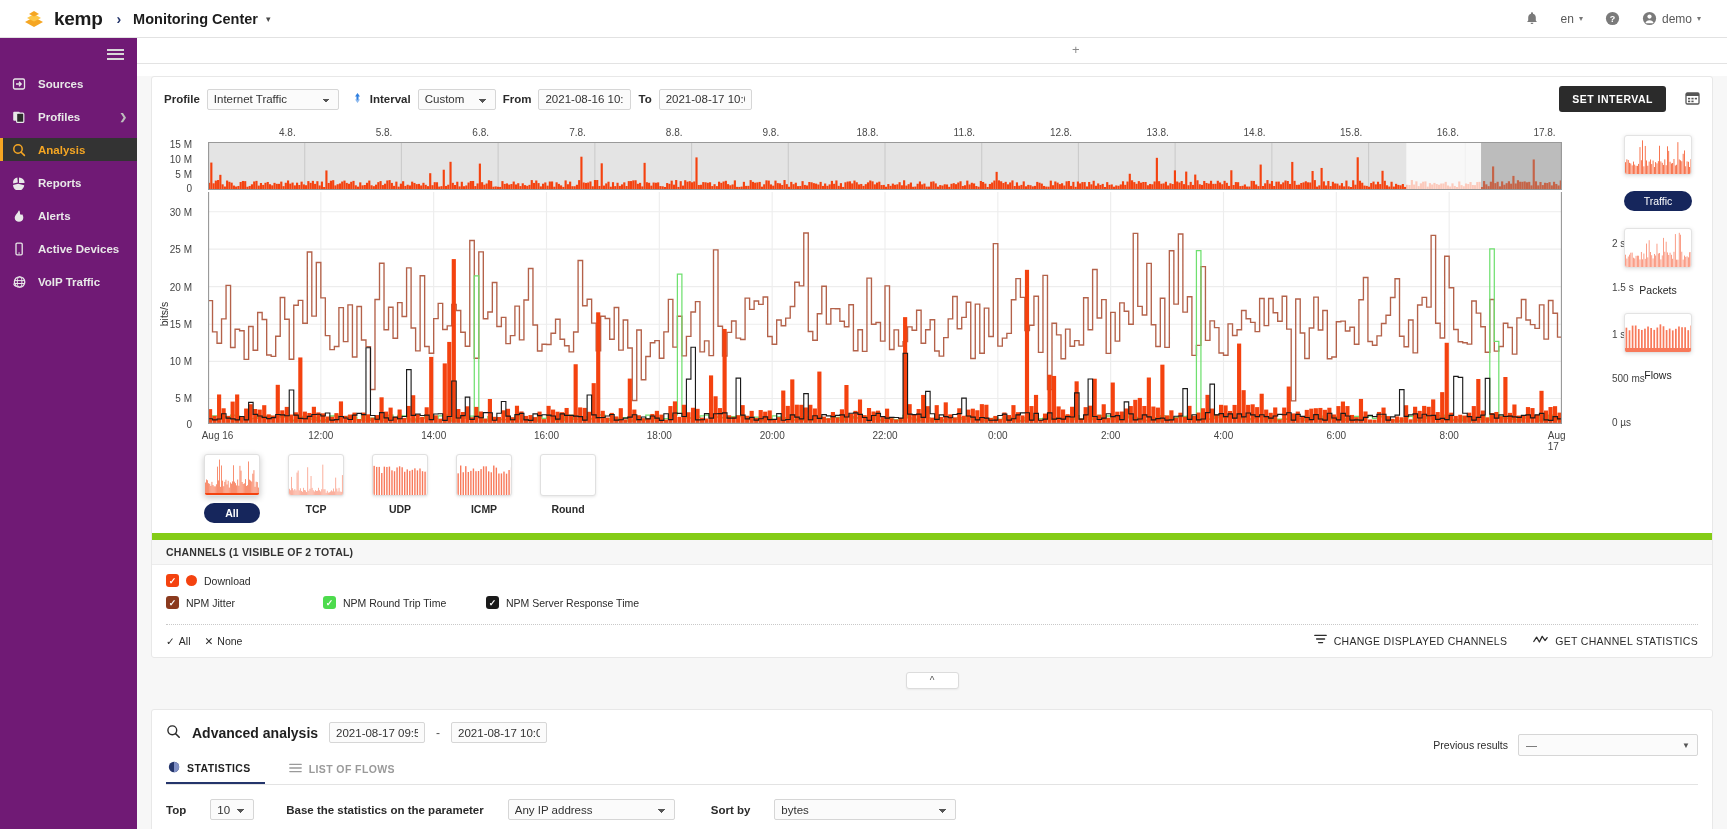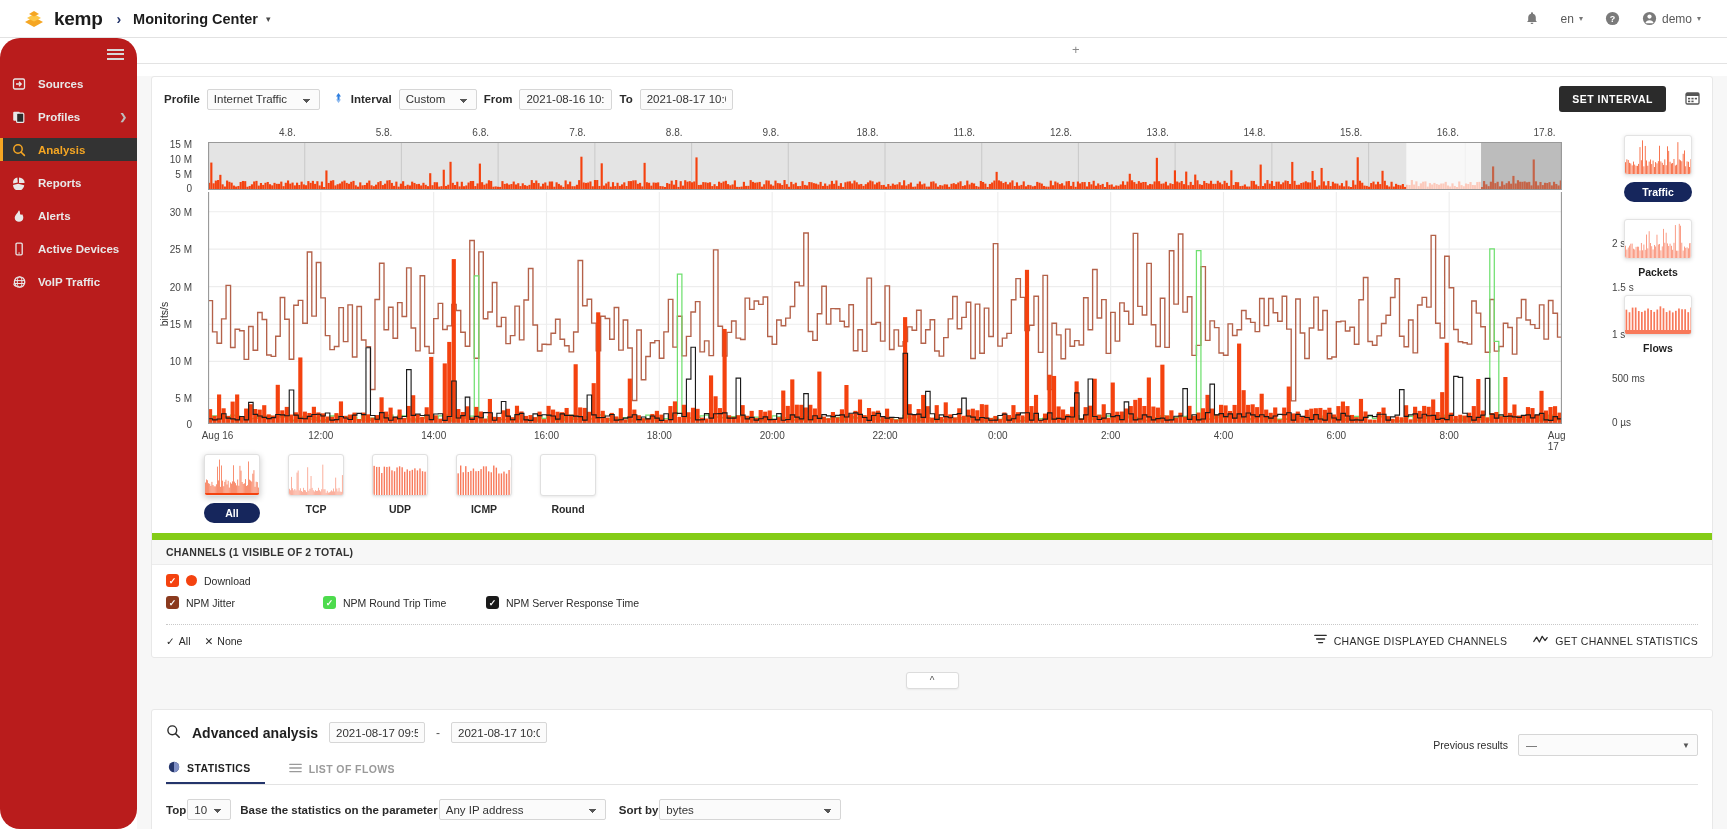--- a/index.html
+++ b/index.html
@@ -21,22 +21,21 @@
   .kemp-word{ font-size:19px; font-weight:700; color:#1c1c1c; letter-spacing:-.3px;}
   .crumb-sep{ color:#24356b; font-weight:700; font-size:14px; margin:0 12px 0 14px;}
   .crumb-title{ font-size:14.5px; font-weight:700; color:#1c1c1c;}
   .crumb-caret{ margin-left:8px; color:#4a4a4a; font-size:9px;}
   .topright{ margin-left:auto; display:flex; align-items:center; gap:22px; margin-right:26px; color:#6a6a6a;}
   .topright .it{ display:flex; align-items:center; gap:5px; font-size:12px; color:#5a5a5a;}
   .caret{ font-size:8px; color:#777; }
   
   .sidebar{
     position:absolute; left:0; top:38px; width:137px; height:791px;
-    background:#b91c1c;
-    border-radius:20px;
+    background:#701a75;
   }
   .hamburger{ height:26px; display:flex; justify-content:flex-end; align-items:center; padding-right:13px; padding-top:6px;}
   .hamburger span{ display:block; width:17px; height:2px; background:#d8d8d8; margin:2.5px 0;}
   .navitem{
     height:23px; display:flex; align-items:center; gap:11px;
     padding-left:11px; color:#e8e8e8; font-size:11.5px; font-weight:700;
     position:relative; margin-top:0;
   }
   .navitem + .navitem{ margin-top:0; }
   .navwrap > div{ margin-bottom:0; }
@@ -61,21 +60,21 @@
   select.inp, input.inp{
     font-family:"Liberation Sans", sans-serif; font-size:11.5px; color:#333;
     border:1px solid #d6d6d6; background:#fbfbfb; border-radius:2px;
     height:21px; padding:0 6px;
   }
   select.inp{ -webkit-appearance:none; appearance:none;
     background-image:linear-gradient(45deg,transparent 50%,#555 50%),linear-gradient(135deg,#555 50%,transparent 50%);
     background-position:calc(100% - 12px) 9px, calc(100% - 8px) 9px;
     background-size:4px 4px,4px 4px; background-repeat:no-repeat; padding-right:22px;
   }
-  .sel-profile{ width:113px; }
+  .sel-profile{ width:132px; }
   .sel-interval{ width:78px; }
   .in-date{ width:93px; }
   .int-icon{ color:#2f7fe0; font-size:12px; margin-left:6px;}
   .btn-dark{
     margin-left:auto; background:#2b2b2b; color:#fff; font-weight:700;
     font-size:10.5px; letter-spacing:.5px; padding:7px 13px; border-radius:3px;
   }
   .calico{ margin-left:12px; color:#555; font-size:14px;}
   
   .chartarea{ position:relative; padding:6px 0 0 0; }
@@ -110,30 +109,30 @@
   
   .adv{ background:#fff; border:1px solid #e8e8e8; border-radius:3px; margin:20px 14px 0 14px; padding:12px 14px 0 14px; position:relative;}
   .advhead{ display:flex; align-items:center; gap:11px;}
   .advtitle{ font-size:14px; font-weight:700; color:#1f1f1f;}
   .advtabs{ display:flex; gap:0; margin-top:12px; border-bottom:1px solid #e3e3e3;}
   .advtab{ display:flex; align-items:center; gap:7px; padding:6px 14px 7px 2px; font-size:10.5px; font-weight:700; letter-spacing:.4px; color:#1f1f1f;}
   .advtab.active{ border-bottom:2px solid #24356b; }
   .advtab.inactive{ color:#9a9a9a; margin-left:22px;}
   .prevres{ position:absolute; right:14px; top:24px; display:flex; align-items:center; gap:10px; font-size:10.5px; color:#2b2b2b;}
   .prevsel{ width:180px; height:22px; border:1px solid #d6d6d6; background:#fbfbfb; border-radius:2px; display:flex; align-items:center; padding:0 7px; font-size:11px; color:#555;}
-  .optrow{ display:flex; align-items:center; gap:1px; padding:14px 0 0 0; font-size:11px;}
+  .optrow{ display:flex; align-items:center; gap:24px; padding:14px 0 0 0; font-size:11px;}
   .sel-top{ width:44px;}
   .sel-param{ width:167px;}
   .sel-sort{ width:182px;}
   .checks{ padding-top:12px;}
   .chkline{ display:flex; align-items:center; gap:7px; margin-bottom:7px; font-size:10.5px; font-weight:700; color:#1f1f1f;}
   .sqbox{ width:11px; height:11px; border:1px solid #9e9e9e; border-radius:2px; background:#fff;}
   .thumbs-col{ position:absolute; right:14px; top:58px; width:80px; text-align:center;}
   .tcard{ width:68px; height:40px; margin:0 auto; background:#fff; border:1px solid #e3e3e3; border-radius:3px; box-shadow:0 1px 4px rgba(0,0,0,.12); overflow:hidden; position:relative;}
-  .tlabel{ margin-top:7px; font-size:10.5px; font-weight:700; color:#1f1f1f;}
+  .tlabel{ margin-top:16px; font-size:10.5px; font-weight:400; color:#1f1f1f;}
   .tlabel.sel{ background:#16265c; color:#fff; border-radius:11px; padding:4px 0; width:68px; margin-left:auto; margin-right:auto;}
 </style>
 </head>
 <body>
 
 <div class="topbar">
   <div class="brand">
     <span class="kemp-logo">
       <svg width="24" height="20" viewBox="0 0 24 20">
         <path d="M3 13 L12 8 L21 13 L12 18 Z" fill="#f5a623"></path>

